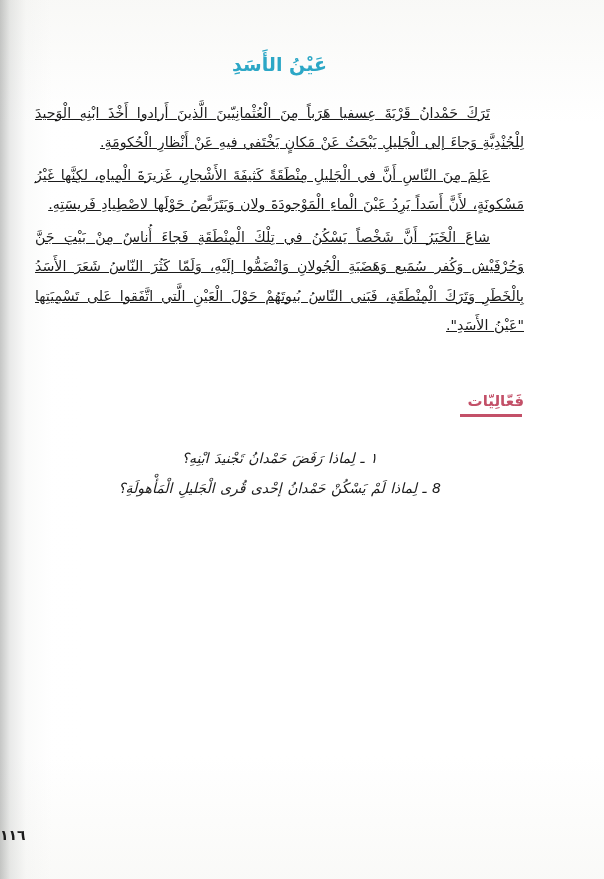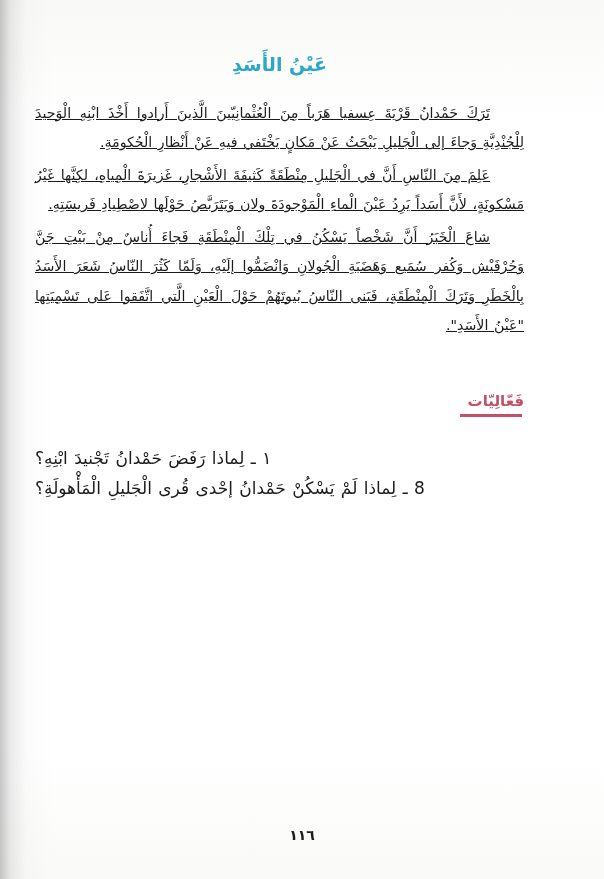--- a/index.html
+++ b/index.html
@@ -96,35 +96,36 @@
     background: #c35068;
     margin: 1px 2px 0 0;
   }
 
   .questions {
     list-style: none;
     margin: 26px 0 0 0;
     padding: 0;
   }
   .questions li {
-    font-size: 17px;
+    font-size: 14px;
     line-height: 30px;
     color: #1b1b1b;
-    text-align: left;
+    text-align: center;
     word-spacing: 1px;
     font-family: "DejaVu Sans", "Liberation Sans", sans-serif;
+    font-style: italic;
   }
 
   
   .page-number {
     position: absolute;
     left: 0;
     right: 0;
     bottom: 36px;
-    text-align: center;
+    text-align: left;
     font-size: 14px;
     font-weight: bold;
     color: #1b1b1b;
     letter-spacing: 1px;
     font-family: "DejaVu Sans", "Liberation Sans", sans-serif;
   }
 </style>
 </head>
 <body>
 

